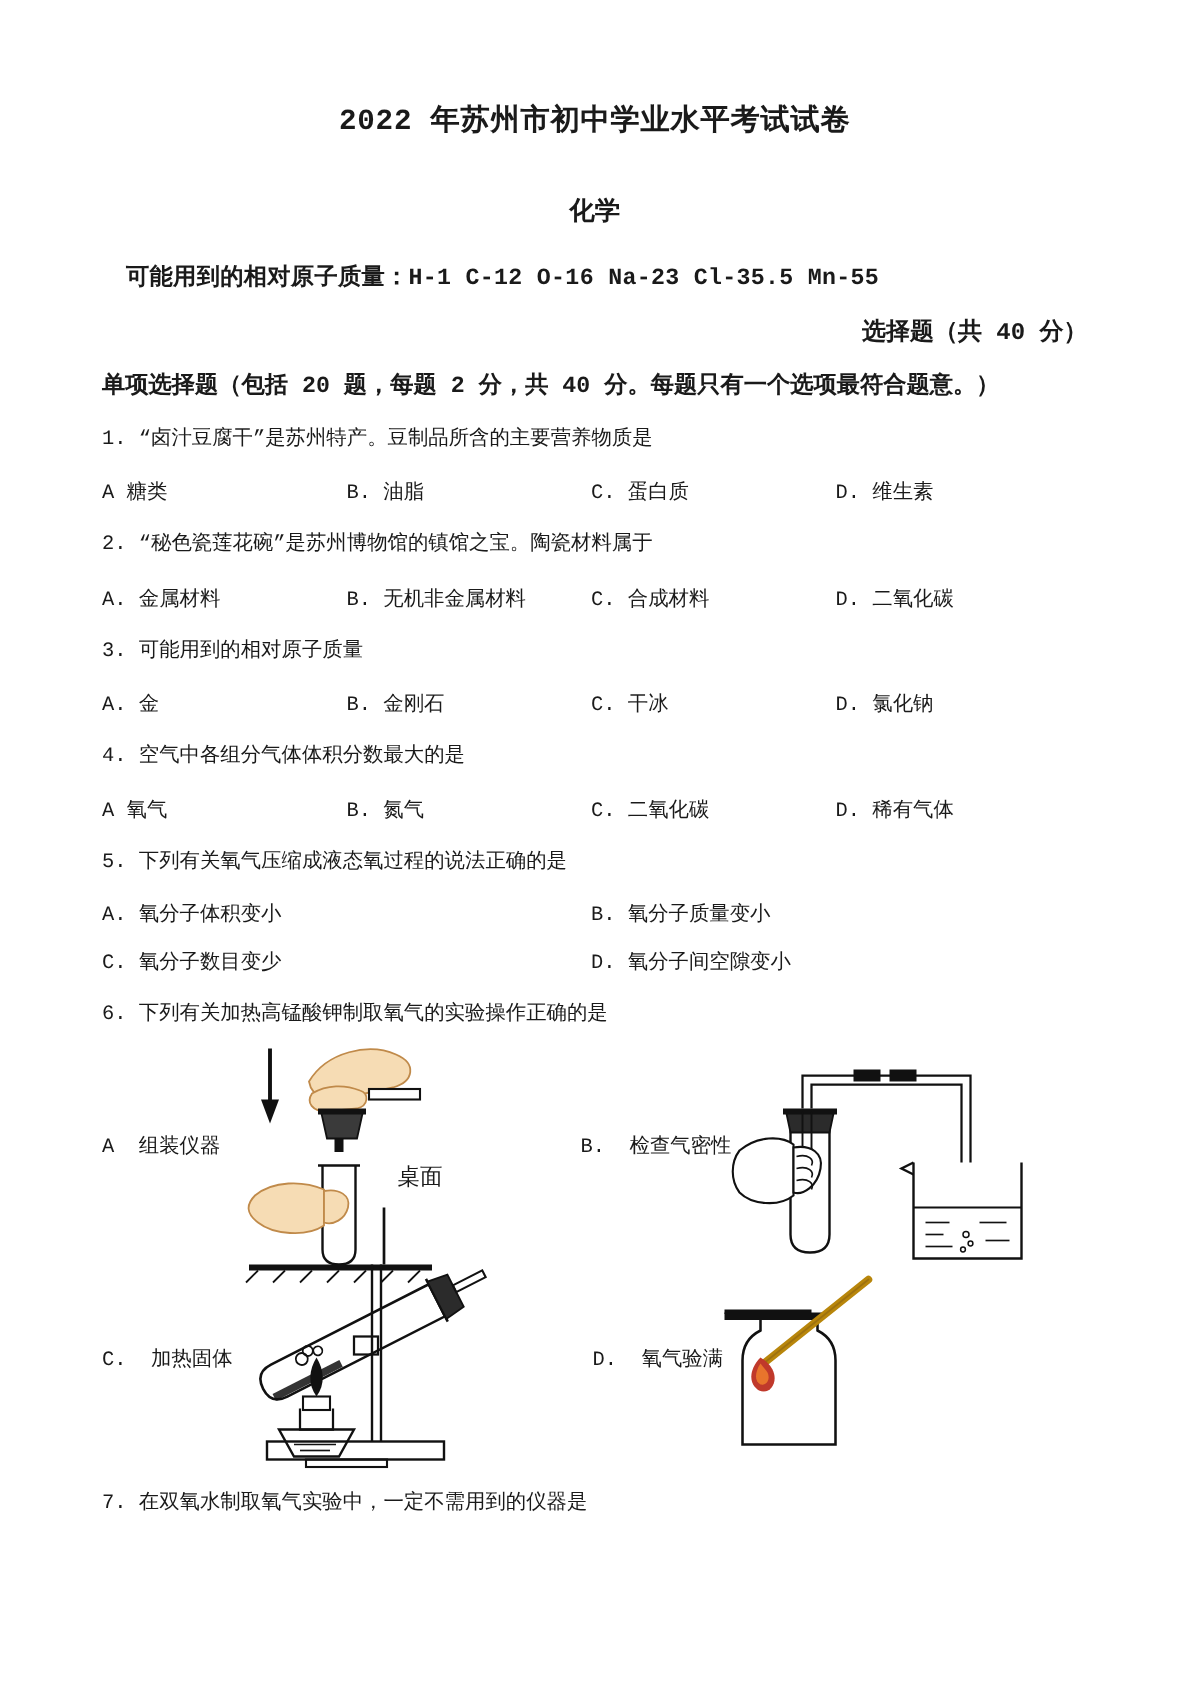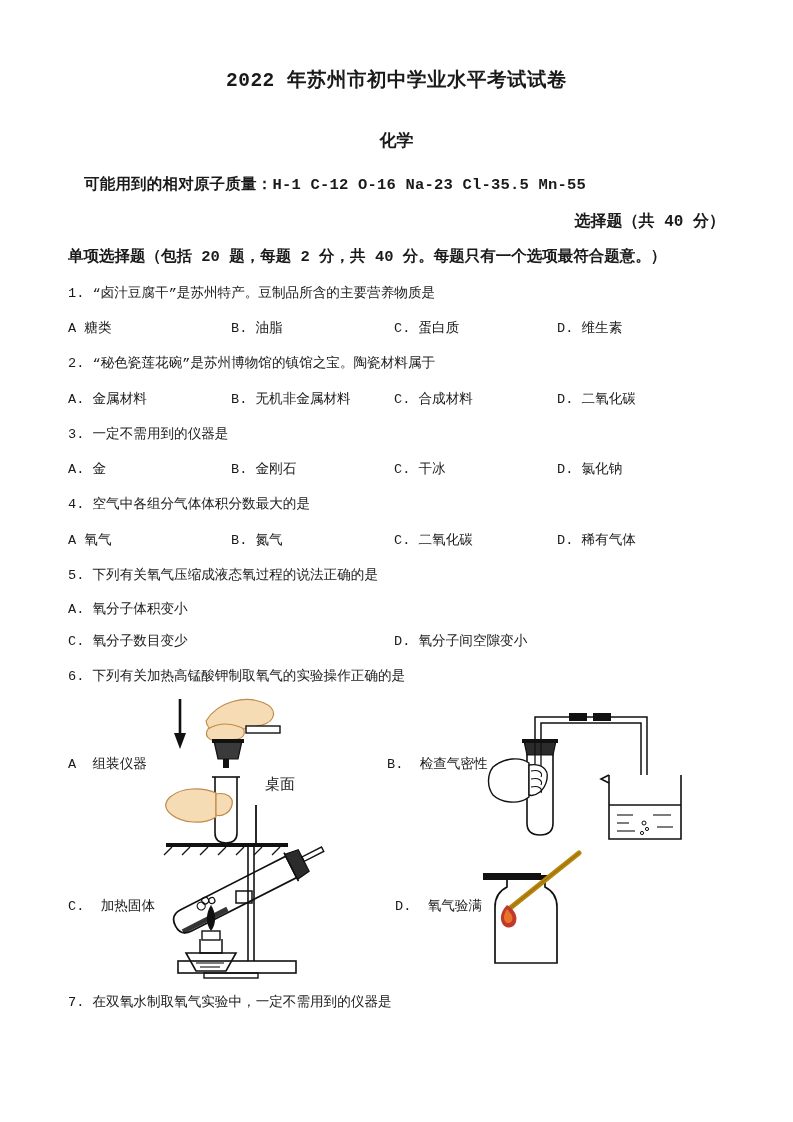--- a/index.html
+++ b/index.html
@@ -96,21 +96,21 @@
     <div class="opt">
       <span>C.</span>
       <span>合成材料</span></div>
     <div class="opt">
       <span>D.</span>
       <span>二氧化碳</span></div>
   </div>
 
   <div class="qstem">
     <span>3.</span>
-    <span>一定不需用到的仪器是</span>
+    <span>可能用到的相对原子质量</span>
   </div>
   <div class="opts">
     <div class="opt">
       <span>A.</span>
       <span>金</span></div>
     <div class="opt">
       <span>B.</span>
       <span>金刚石</span></div>
     <div class="opt">
       <span>C.</span>
@@ -141,20 +141,23 @@
   </div>
 
   <div class="qstem">
     <span>5.</span>
     <span>下列有关氧气压缩成液态氧过程的说法正确的是</span>
   </div>
   <div class="opts half">
     <div class="opt">
       <span>A.</span>
       <span>氧分子体积变小</span></div>
+    <div class="opt">
+      <span>B.</span>
+      <span>氧分子质量变小</span></div>
   </div>
   <div class="opts half">
     <div class="opt">
       <span>C.</span>
       <span>氧分子数目变少</span></div>
     <div class="opt">
       <span>D.</span>
       <span>氧分子间空隙变小</span></div>
   </div>
 

